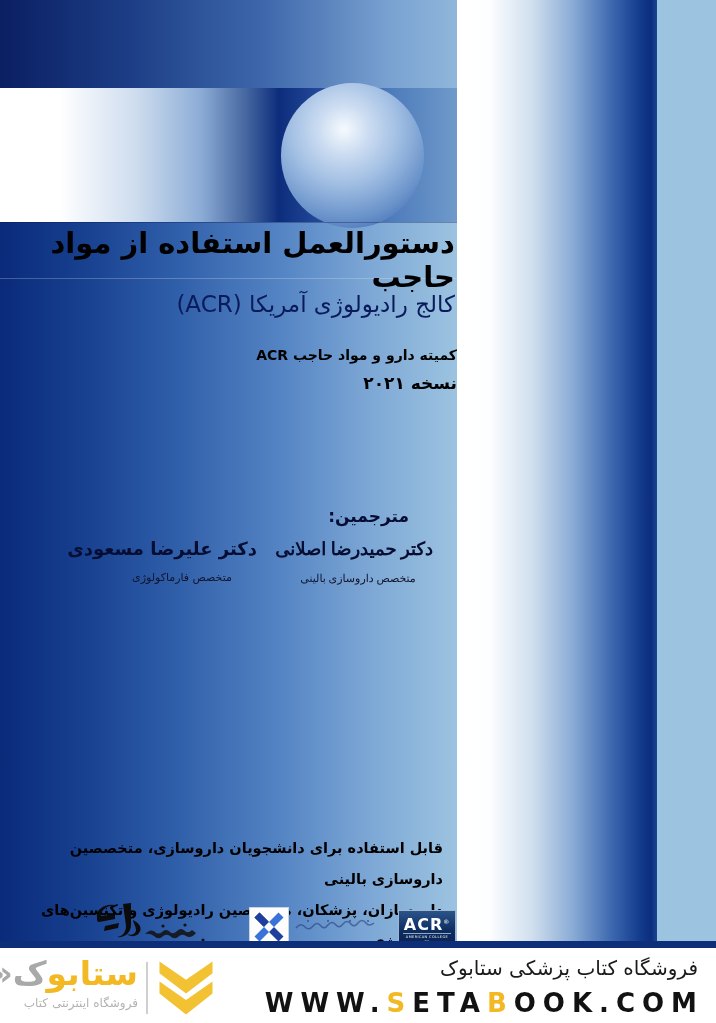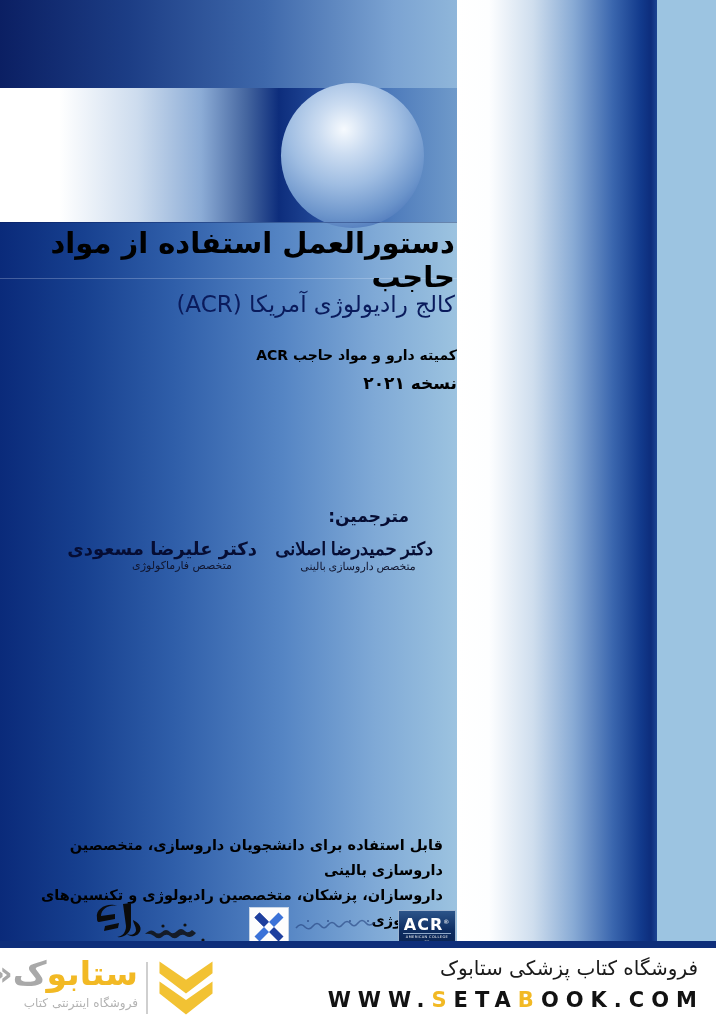--- a/index.html
+++ b/index.html
@@ -51,25 +51,25 @@
   }
 
   .translators-heading {
     position: absolute; top: 506px; right: 48px;
     font-size: 17px; font-weight: 800; color: #060d33; text-align: right;
   }
   .translator { position: absolute; top: 538px; width: 150px; text-align: center; }
   .translator.t1 { right: 24px; font-family: Liberation Serif, serif; }
   .translator.t2 { right: 200px; }
   .translator .tname { font-size: 18px; font-weight: 800; color: #060d33; white-space: nowrap; }
-  .translator .tspec { margin-top: 0; font-size: 11px; font-weight: 500; color: #10152e; white-space: nowrap; }
+  .translator .tspec { margin-top: 12px; font-size: 11px; font-weight: 500; color: #10152e; white-space: nowrap; }
 
   .audience {
     position: absolute; top: 833px; right: 14px; width: 440px;
-    font-size: 14.5px; font-weight: 700; color: #000000; text-align: right; line-height: 25px;
+    font-size: 14.5px; font-weight: 700; color: #000000; text-align: right; line-height: 31px;
   }
 
   
   .publisher-logo { position: absolute; left: 93px; top: 900px; width: 150px; height: 48px; }
   .institute-logo {
     position: absolute; left: 249px; top: 907px; width: 40px; height: 40px;
     background: #fdfdfd; border: 1px solid #c7d4e6; display: flex; align-items: center; justify-content: center;
   }
   .institute-script { position: absolute; left: 294px; top: 917px; width: 86px; height: 18px; opacity: 0.75; }
 
@@ -93,21 +93,21 @@
   .bottom-navy-strip { position: absolute; left: 0; top: 941px; width: 716px; height: 7px; background: #0e2e7a; }
 
   
   .footer { position: absolute; left: 0; top: 948px; width: 716px; height: 75px; background: #ffffff; }
   .store-name {
     position: absolute; top: 8px; right: 18px;
     font-size: 20px; font-weight: 400; color: #1b1b1b; text-align: right;
   }
   .site-url {
     position: absolute; top: 40px; right: 12px;
-    font-size: 21px; font-weight: 700; color: #121212; letter-spacing: 7px; white-space: nowrap;
+    font-size: 26px; font-weight: 700; color: #121212; letter-spacing: 7px; white-space: nowrap;
   }
   .site-url .url-accent { color: #f2b924; }
 
   .setabook-logo { position: absolute; left: 33px; top: 10px; width: 185px; height: 60px; }
   .sb-chevron { position: absolute; right: 0; top: 0; width: 64px; height: 60px; }
   .sb-divider { position: absolute; right: 70px; top: 4px; width: 2px; height: 52px; background: #cfcfcf; }
   .sb-wordmark {
     position: absolute; right: 80px; top: -4px; width: 105px;
     font-size: 33px; font-weight: 800; text-align: right; direction: rtl; line-height: 40px; white-space: nowrap;
   }

